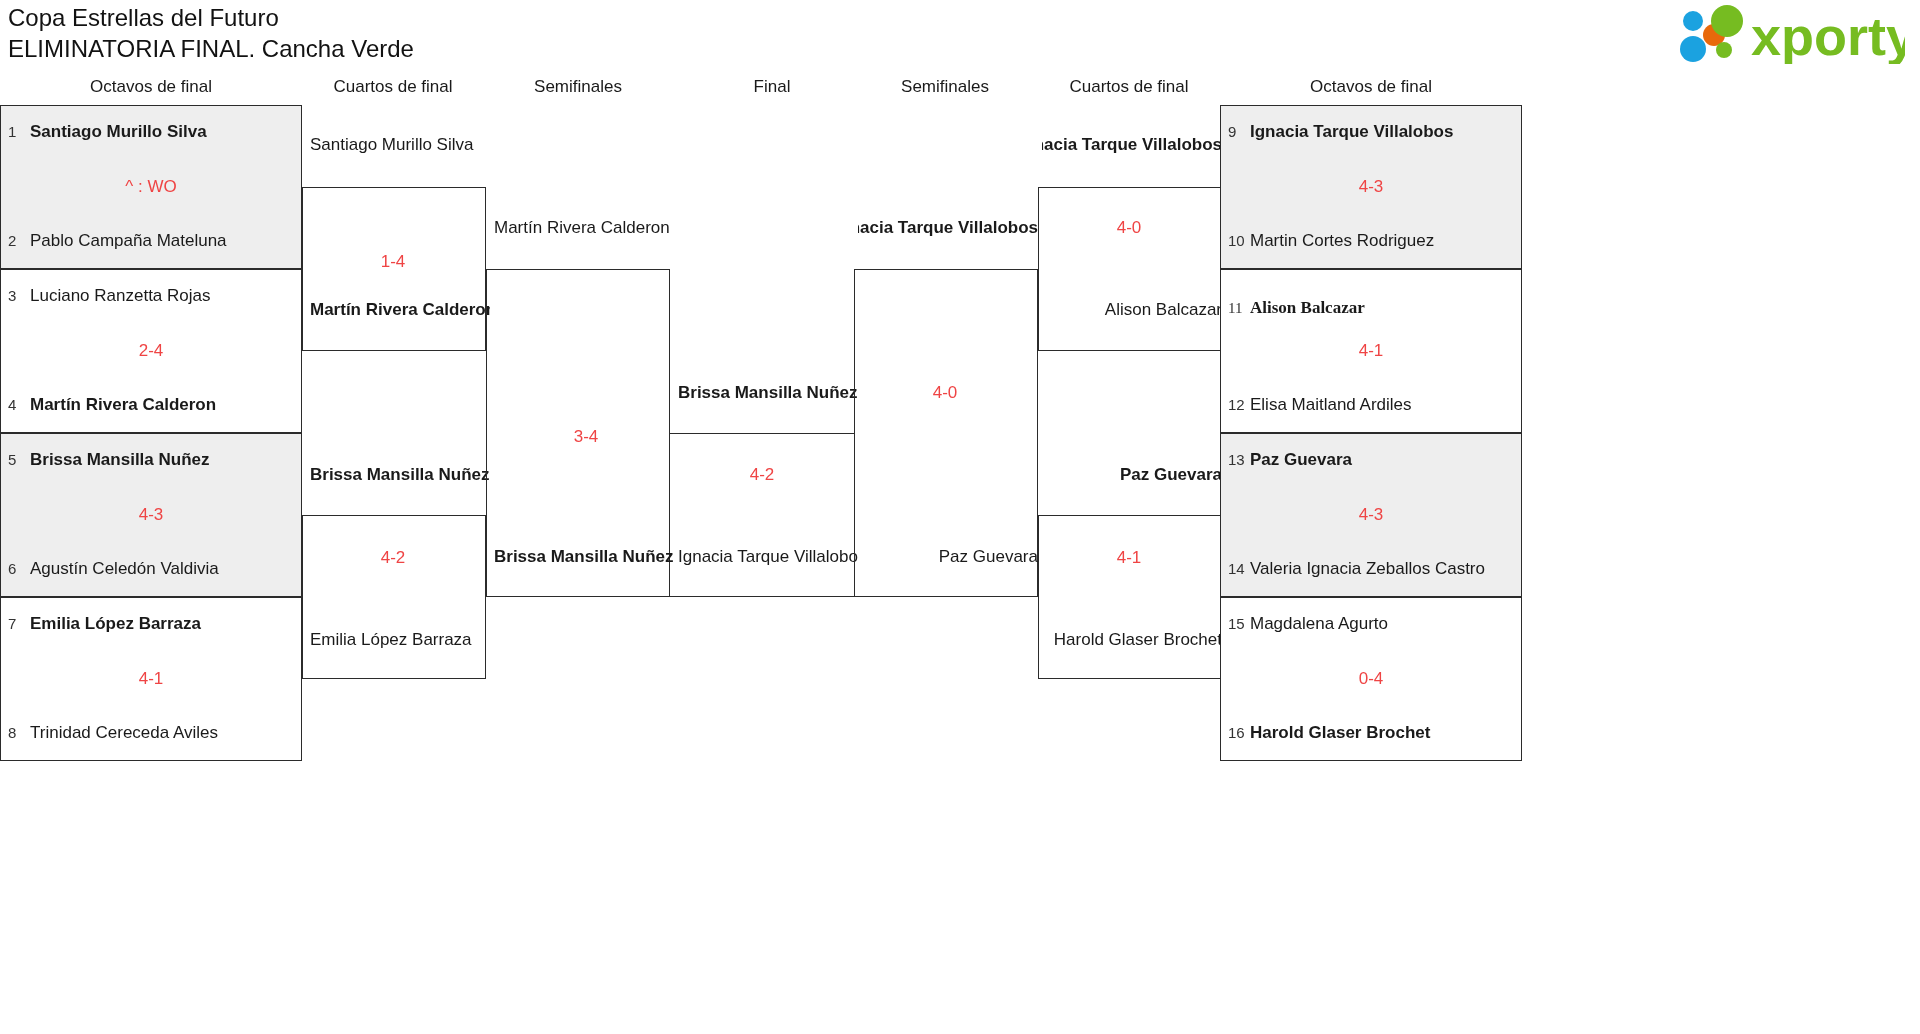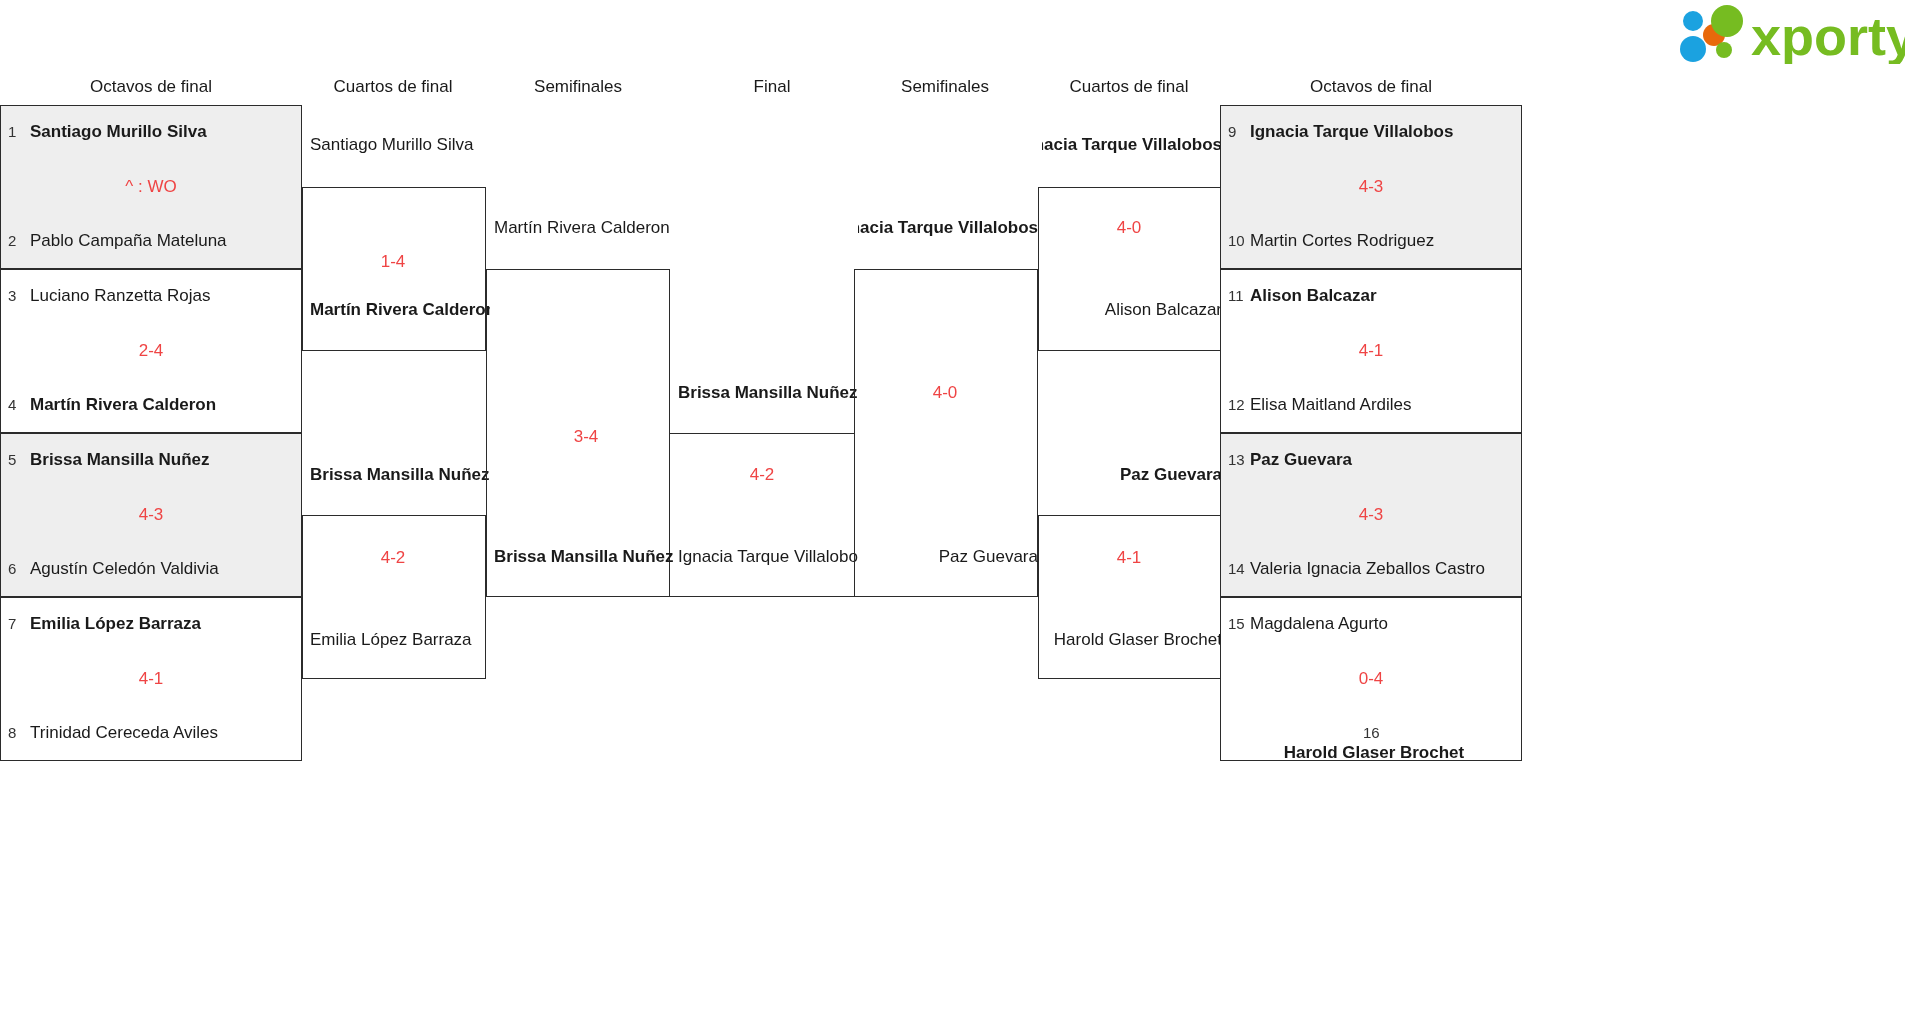--- a/index.html
+++ b/index.html
@@ -136,20 +136,24 @@
     color: #ef4444;
     text-align: center;
     white-space: nowrap;
     transform: translateX(-50%);
   }
 </style>
 </head>
 <body>
 
 <div id="header">
+  <div id="title-block">
+    <div class="title-line1">Copa Estrellas del Futuro</div>
+    <div class="title-line2">ELIMINATORIA FINAL. Cancha Verde</div>
+  </div>
 
   <div id="logo">
     <svg width="226" height="60" viewBox="0 0 226 60" xmlns="http://www.w3.org/2000/svg">
       <circle cx="14" cy="17" r="10" fill="#1ba2e0"></circle>
       <circle cx="14" cy="45" r="13" fill="#1ba2e0"></circle>
       <circle cx="35" cy="31" r="11" fill="#e8690b"></circle>
       <circle cx="48" cy="17" r="16" fill="#76bc21"></circle>
       <circle cx="45" cy="46" r="8" fill="#76bc21"></circle>
       <text x="72" y="51" font-family="Liberation Sans, sans-serif" font-size="54" font-weight="bold" fill="#76bc21">xporty</text>
     </svg>
@@ -259,21 +263,21 @@
   <div class="player winner" style="left:1228px; top:122px; width:292px;">
     <span class="seed">9</span>
       <span class="pname">Ignacia Tarque Villalobos</span>
   </div>
   <div class="score" style="left:1371px; top:177px;">4-3</div>
   <div class="player" style="left:1228px; top:231px; width:292px;">
     <span class="seed">10</span>
       <span class="pname">Martin Cortes Rodriguez</span>
   </div>
 
-  <div class="player winner" style="left:1228px; top:286px; width:292px;">
+  <div class="player winner" style="left:1228px; top:298px; width:292px;font-family:Liberation Serif, serif;">
     <span class="seed">11</span>
       <span class="pname">Alison Balcazar</span>
   </div>
   <div class="score" style="left:1371px; top:341px;">4-1</div>
   <div class="player" style="left:1228px; top:395px; width:292px;">
     <span class="seed">12</span>
       <span class="pname">Elisa Maitland Ardiles</span>
   </div>
 
   <div class="player winner" style="left:1228px; top:450px; width:292px;">
@@ -284,18 +288,18 @@
   <div class="player" style="left:1228px; top:559px; width:292px;">
     <span class="seed">14</span>
       <span class="pname">Valeria Ignacia Zeballos Castro</span>
   </div>
 
   <div class="player" style="left:1228px; top:614px; width:292px;">
     <span class="seed">15</span>
       <span class="pname">Magdalena Agurto</span>
   </div>
   <div class="score" style="left:1371px; top:669px;">0-4</div>
-  <div class="player winner" style="left:1228px; top:723px; width:292px;flex-direction:column;">
+  <div class="player winner" style="left:1228px; top:723px; width:292px;">
     <span class="seed">16</span>
       <span class="pname">Harold Glaser Brochet</span>
   </div>
 
 </div>
 
 </body></html>

